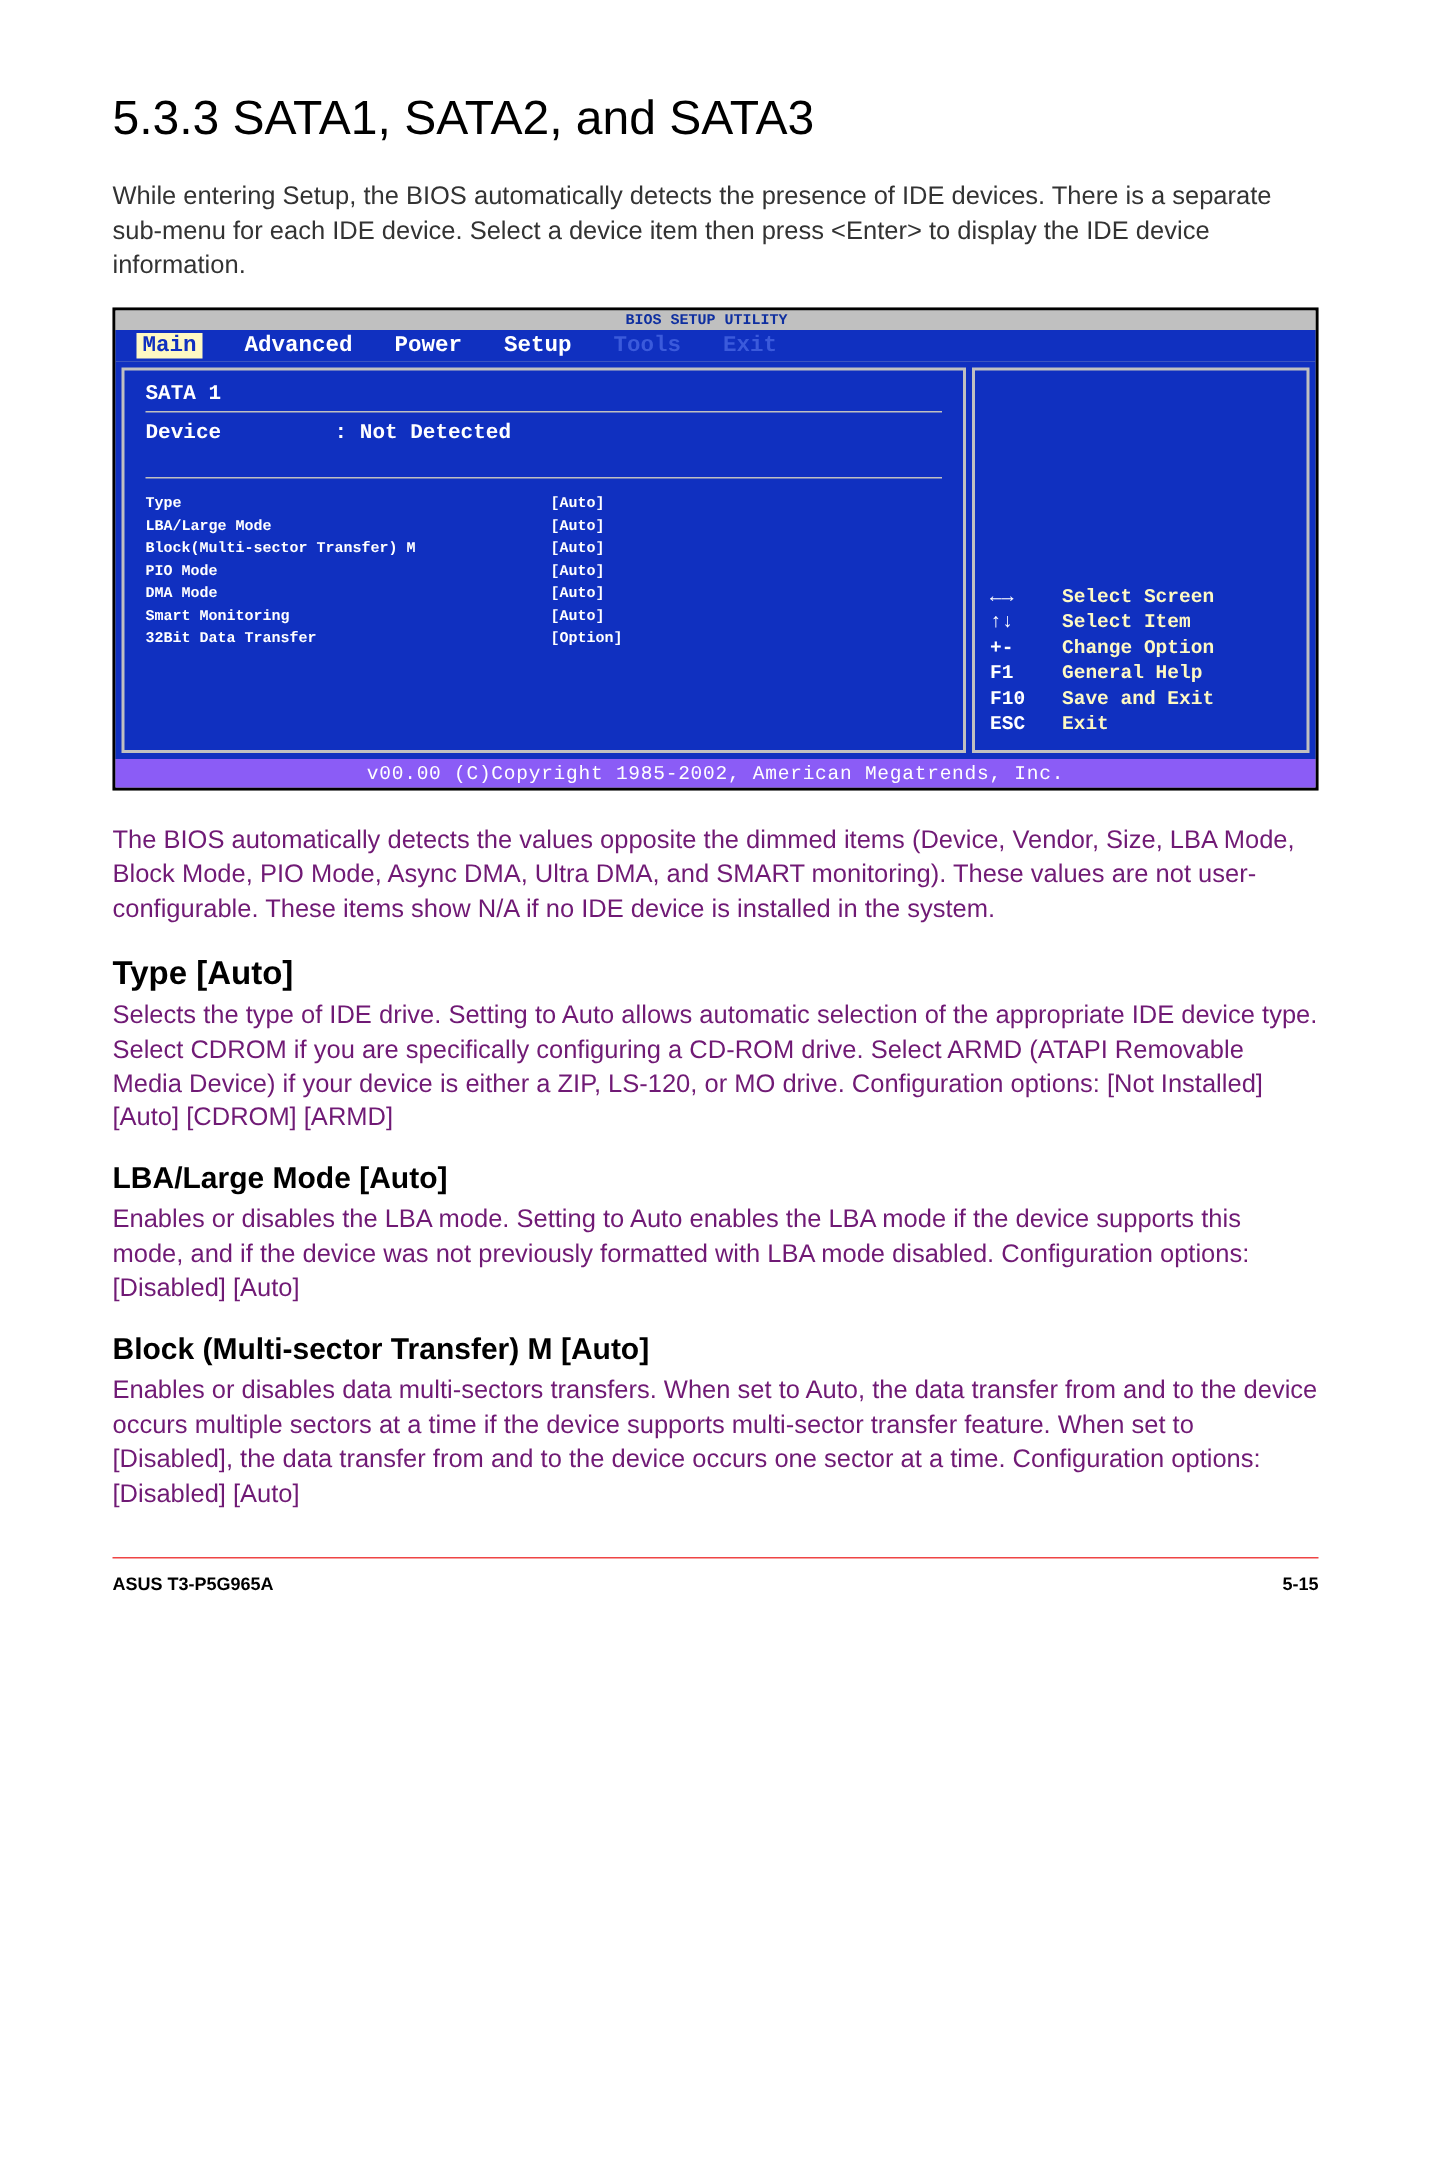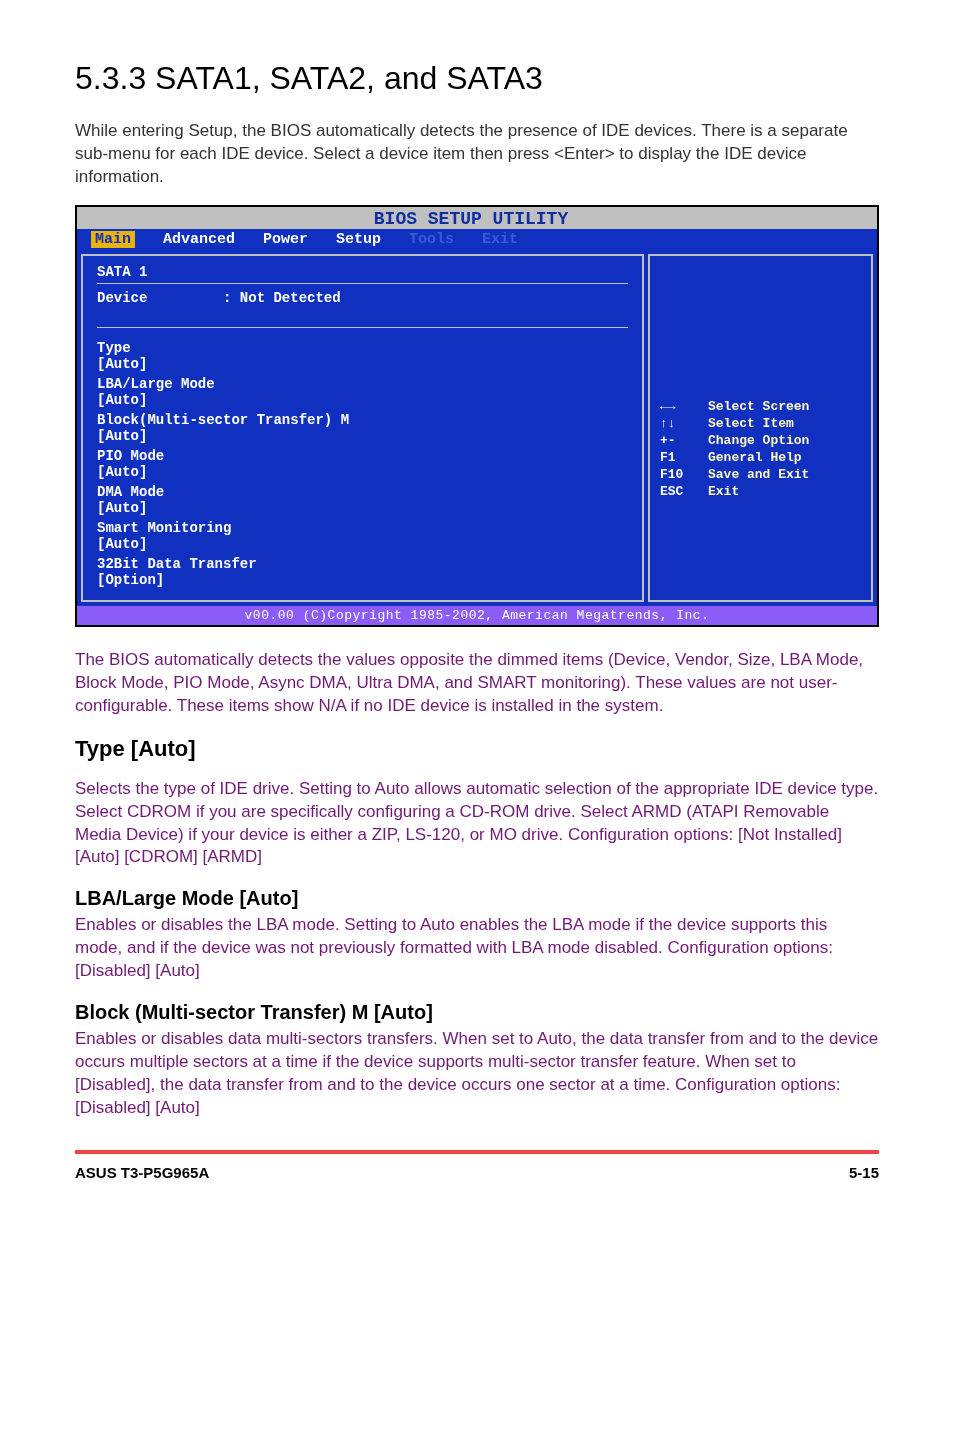--- a/index.html
+++ b/index.html
@@ -31,40 +31,40 @@
     }
     .bios-wrapper {
       border: 2px solid #000;
       background: #c0c0c0;
       margin-bottom: 22px;
     }
     .bios-title-bar {
       text-align: center;
       font-family: "Courier New", monospace;
       font-weight: bold;
-      font-size: 18px;
+      font-size: 10px;
       color: #0f2fa0;
       background: #c0c0c0;
       padding: 2px 12px 0 0;
     }
     .bios-menu-bar {
       background: #1030c0;
       color: #fff;
       font-family: "Courier New", monospace;
       font-weight: bold;
       font-size: 15px;
       display: flex;
       gap: 28px;
       padding: 2px 14px;
     }
     .bios-menu-bar .menu-item {
       color: #fff;
     }
     .bios-menu-bar .menu-selected {
-      background: #eab308;
+      background: #fef9c3;
       color: #1030c0;
       padding: 0 4px;
     }
     .bios-menu-bar .menu-dim {
       color: #3b5adb;
     }
     .bios-body {
       display: flex;
       background: #1030c0;
       padding: 0;
@@ -102,24 +102,23 @@
       font-size: 14px;
       color: #fff;
       border-bottom: 1px solid #c0c0c0;
       padding-bottom: 21px;
       margin-bottom: 12px;
     }
     .bios-option {
       display: flex;
       font-family: "Courier New", monospace;
       font-weight: bold;
-      font-size: 14px;
+      font-size: 10px;
       color: #fff;
       margin-bottom: 4px;
-      flex-direction: column;
     }
     .bios-option .label {
       width: 270px;
     }
     .bios-help-spacer {
       height: 135px;
     }
     .bios-help-row {
       display: flex;
       margin-bottom: 2px;
@@ -143,35 +142,35 @@
     .para {
       font-size: 17px;
       color: #701a75;
       line-height: 1.35;
       margin-bottom: 18px;
     }
     .sub-heading {
       font-size: 22px;
       font-weight: bold;
       color: #000;
-      margin-bottom: 16px;
+      margin-bottom: 4px;
     }
     .sub-heading-sm {
       font-size: 20px;
       font-weight: bold;
       color: #000;
       margin-bottom: 4px;
     }
     .footer-line {
-      border-top: 4px solid #ef4444;
+      border-top: 1px solid #ef4444;
       margin-top: 30px;
       padding-top: 10px;
       display: flex;
       justify-content: space-between;
-      font-size: 15px;
+      font-size: 12px;
       font-weight: bold;
       color: #000;
     }
   </style>
 </head>
 <body>
 
 <div class="page">
 
   <div class="section-num">5.3.3   SATA1, SATA2, and SATA3</div>

